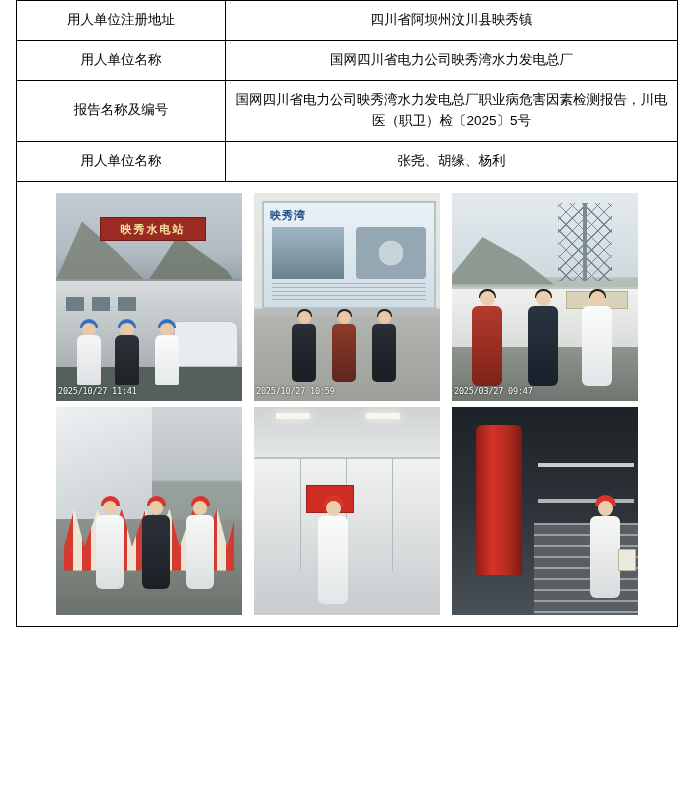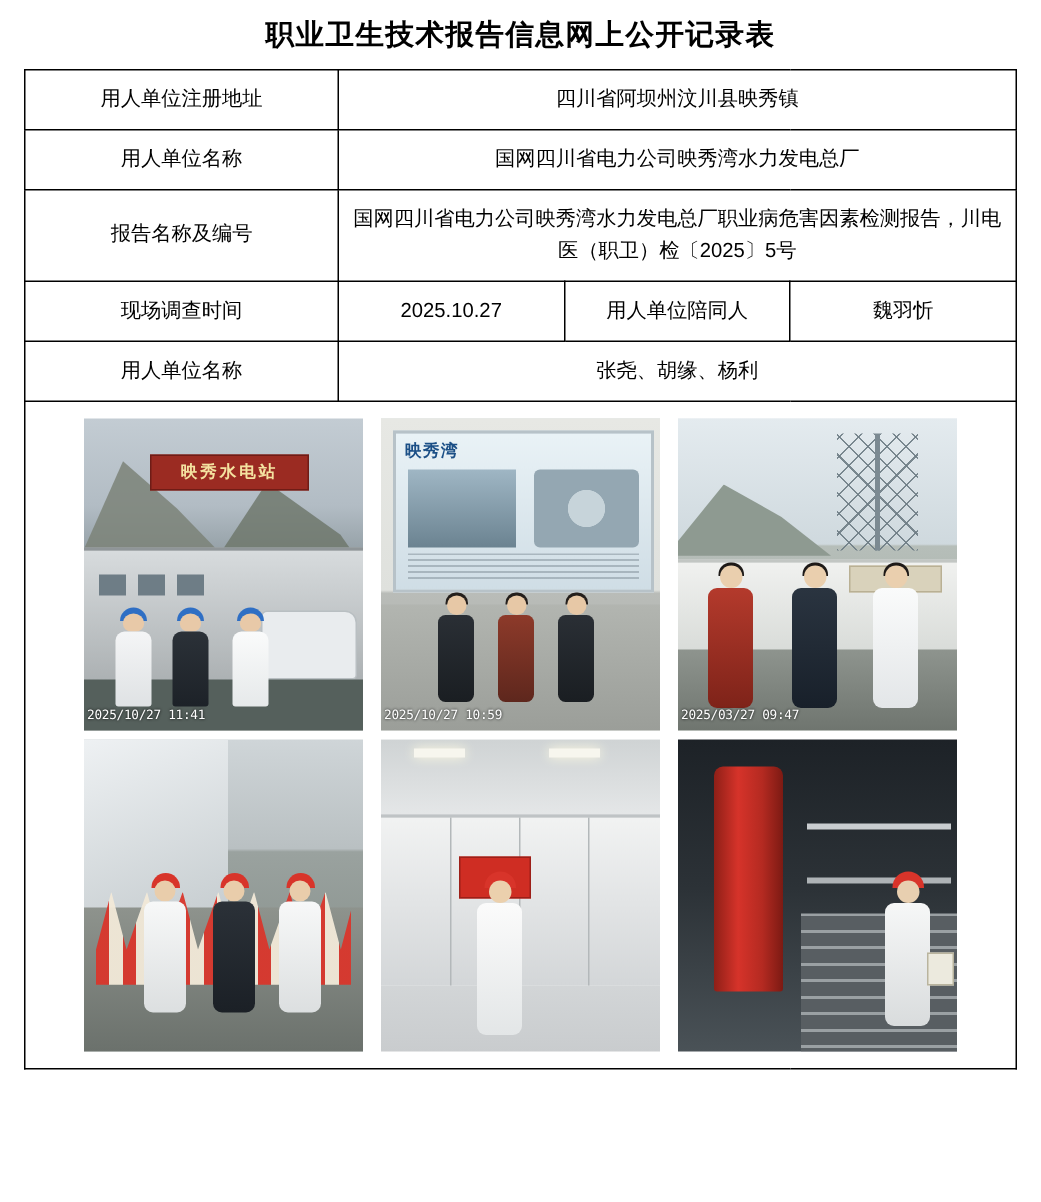--- a/index.html
+++ b/index.html
@@ -285,43 +285,36 @@
   .p6 .person .head { position: absolute; top: 0; left: 10px; width: 15px; height: 15px; border-radius: 50%; background: #e8cfb0; }
   .p6 .person .helmet { position: absolute; top: -6px; left: 7px; width: 21px; height: 11px; border-radius: 11px 11px 0 0; background: #d8342a; }
   .p6 .person .body { position: absolute; top: 15px; left: 2px; width: 30px; height: 82px; border-radius: 6px; background: linear-gradient(#f6f7f7, #d9dcdd); }
   .p6 .clipboard { position: absolute; bottom: 44px; right: 2px; width: 16px; height: 20px; background: #eceade; border: 1px solid #b9b49e; }
 </style>
 </head>
 <body>
 
 <div class="page">
 
-  <div class="doc-title">职业卫生技术报告信息网上公开记录表</div>
 
   <table class="main">
     <tbody>
       <tr>
         <td class="label">用人单位注册地址</td>
         <td colspan="3">四川省阿坝州汶川县映秀镇</td>
       </tr>
       <tr>
         <td class="label">用人单位名称</td>
         <td colspan="3">国网四川省电力公司映秀湾水力发电总厂</td>
       </tr>
       <tr>
         <td class="label">报告名称及编号</td>
         <td colspan="3">国网四川省电力公司映秀湾水力发电总厂职业病危害因素检测报告，川电医（职卫）检〔2025〕5号</td>
       </tr>
       <tr>
-        <td class="label">现场调查时间</td>
-        <td>2025.10.27</td>
-        <td class="sub-label">用人单位陪同人</td>
-        <td class="sub-val">魏羽忻</td>
-      </tr>
-      <tr>
         <td class="label">用人单位名称</td>
         <td colspan="3">张尧、胡缘、杨利</td>
       </tr>
       <tr>
         <td class="photo-cell" colspan="4">
           <div class="photo-grid">
 
             <div class="photo-row">
 
               <div class="photo p1">

